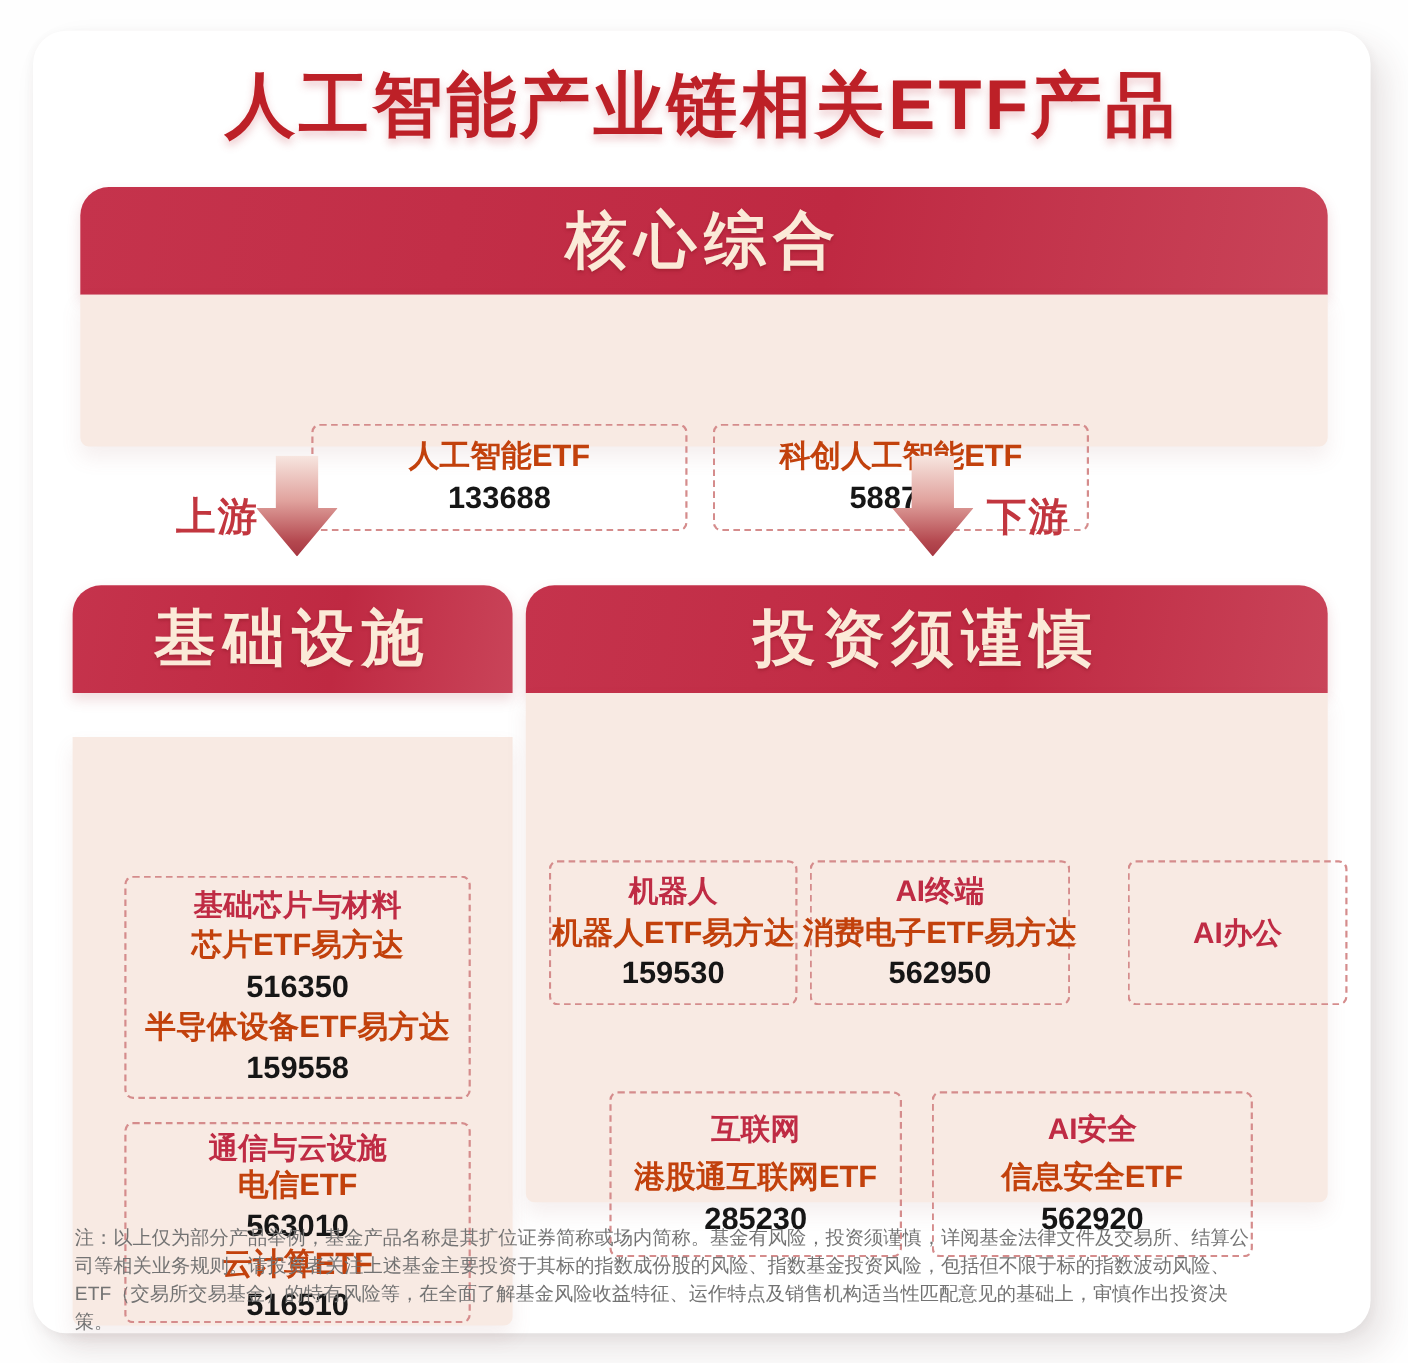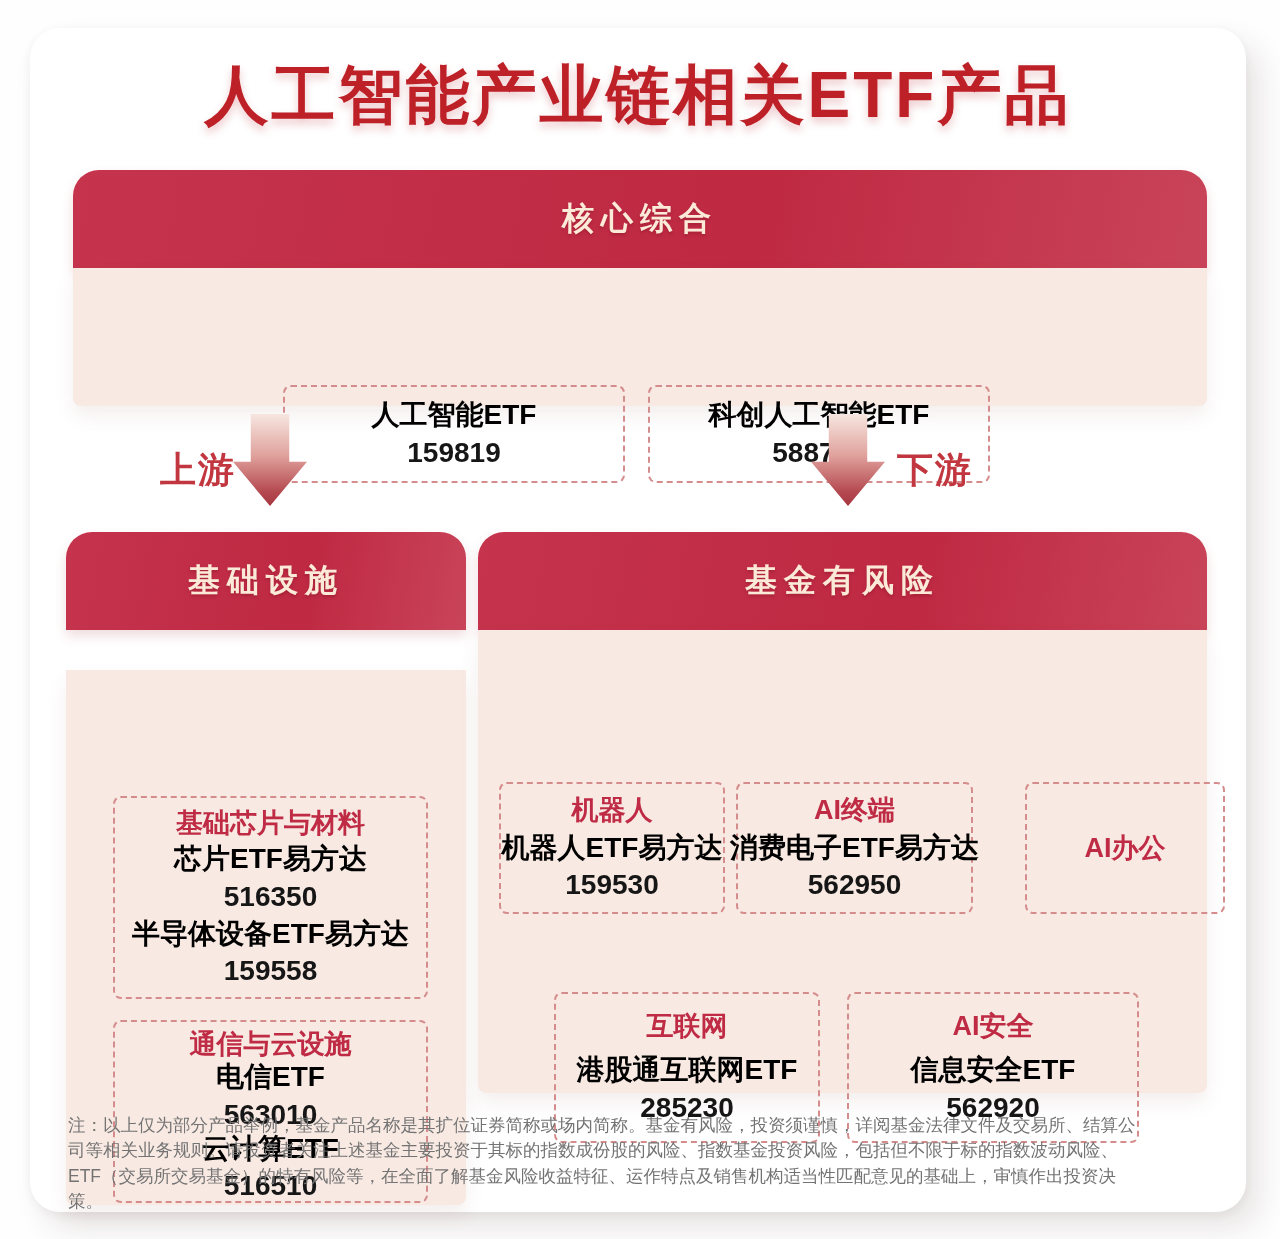--- a/index.html
+++ b/index.html
@@ -18,33 +18,33 @@
   .section{position:absolute;}
   .sec-header{
     position:absolute;left:0;top:0;width:100%;height:98px;
     border-radius:26px 26px 0 0;
     background:linear-gradient(100deg,#c5334c 0%,#bf2942 60%,#c94459 100%);
     display:flex;align-items:center;justify-content:center;
     color:#fbead8;font-weight:800;letter-spacing:7px;
     text-shadow:0 2px 3px rgba(125,20,30,.40);
     box-shadow:0 6px 12px rgba(170,60,70,.18);
   }
-  .sec-header .hdr-text{font-size:32px;}
+  .sec-header .hdr-text{font-size:56px;}
   .sec-body{
     position:absolute;left:0;width:100%;top:98px;
     background:#f8eae3;border-radius:0 0 8px 8px;
     box-shadow:0 10px 18px rgba(160,95,95,.10);
   }
   .dashed-box{
     position:absolute;border:2px dashed #d58c8c;border-radius:8px;
     display:flex;flex-direction:column;align-items:center;justify-content:space-evenly;
     box-sizing:border-box;padding:6px 4px;
   }
   .pair{display:flex;flex-direction:column;align-items:center;}
-  .etf-name{font-size:28px;font-weight:800;color:#000000;line-height:1.2;white-space:nowrap;}
+  .etf-name{font-size:28px;font-weight:800;color:#c2410c;line-height:1.2;white-space:nowrap;}
   .etf-code{font-size:28px;font-weight:800;color:#161616;line-height:1.2;margin-top:4px;}
   .group-title{font-size:27px;font-weight:900;color:#bf2b44;line-height:1.2;white-space:nowrap;}
   .down-arrow{
     position:absolute;width:74px;height:92px;
     clip-path:polygon(24% 0,76% 0,76% 52%,100% 52%,50% 100%,0 52%,24% 52%);
     background:linear-gradient(180deg,#f7e6e0 0%,#e0a29d 45%,#b4484f 85%,#a63742 100%);
   }
   .flow-label{
     position:absolute;font-size:36px;font-weight:800;color:#c2363f;line-height:1;letter-spacing:2px;
   }
@@ -86,21 +86,21 @@
     <div class="main-title">人工智能产业链相关ETF产品</div>
 
     <div class="section" id="core-section">
       <div class="sec-header">
         <span class="hdr-text">核心综合</span>
       </div>
       <div class="sec-body" id="core-body">
         <div class="dashed-box" id="core-box-1">
           <div class="pair">
             <div class="etf-name">人工智能ETF</div>
-            <div class="etf-code">159819</div>
+            <div class="etf-code">133688</div>
           </div>
         </div>
         <div class="dashed-box" id="core-box-2">
           <div class="pair">
             <div class="etf-name">科创人工智能ETF</div>
             <div class="etf-code">588730</div>
           </div>
         </div>
       </div>
     </div>
@@ -135,21 +135,21 @@
           <div class="pair">
             <div class="etf-name">云计算ETF</div>
             <div class="etf-code">516510</div>
           </div>
         </div>
       </div>
     </div>
 
     <div class="section" id="app-section">
       <div class="sec-header">
-        <span class="hdr-text">基金有风险</span>
+        <span class="hdr-text">投资须谨慎</span>
       </div>
       <div class="sec-body" id="app-body">
         <div class="dashed-box" id="app-box-1">
           <div class="group-title">机器人</div>
           <div class="pair">
             <div class="etf-name">机器人ETF易方达</div>
             <div class="etf-code">159530</div>
           </div>
         </div>
         <div class="dashed-box" id="app-box-2">

